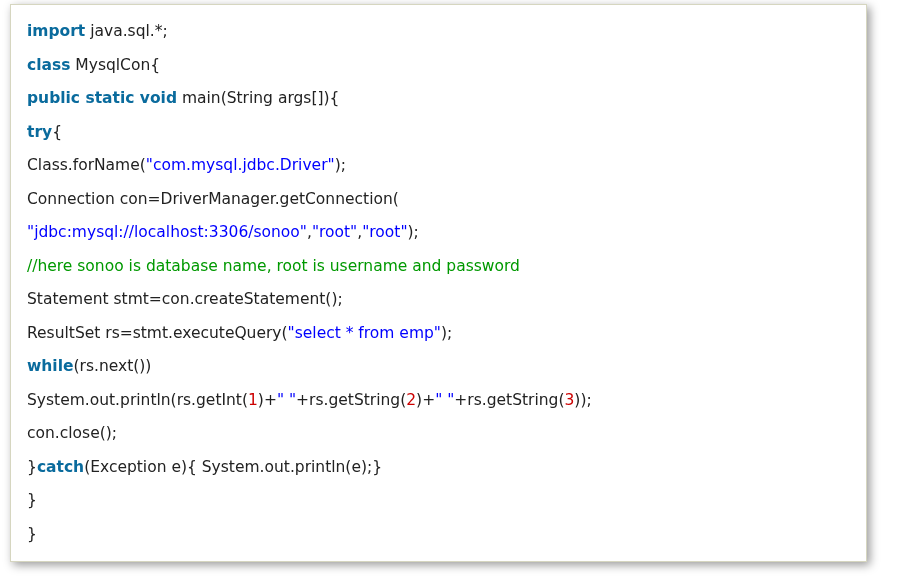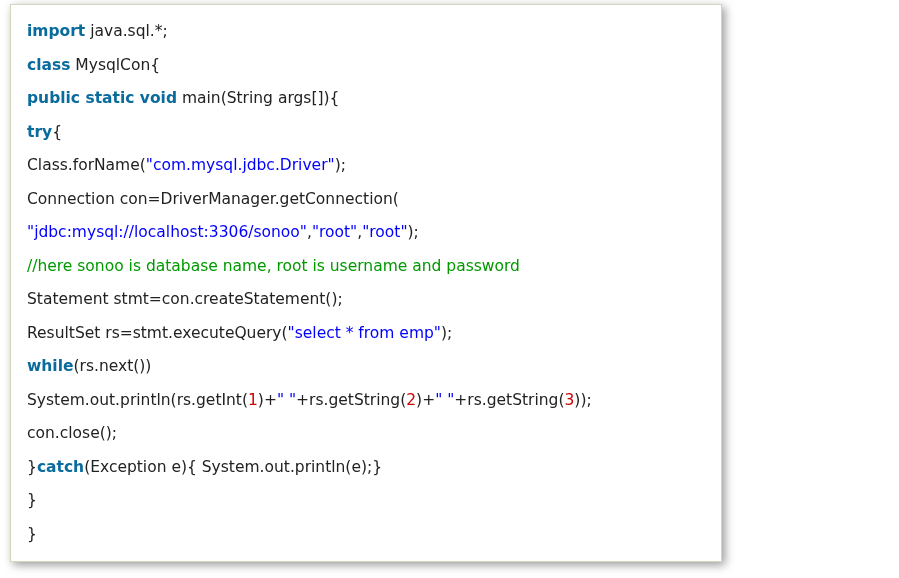--- a/index.html
+++ b/index.html
@@ -9,21 +9,21 @@
     background: #ffffff;
     width: 899px;
     height: 578px;
     font-family: "DejaVu Sans", "Liberation Sans", sans-serif;
     overflow: hidden;
   }
   .code-block {
     position: absolute;
     left: 10px;
     top: 4px;
-    width: 712px;
+    width: 857px;
     height: 558px;
     background: var(--background, #ffffff);
     border: 1px solid var(--border, #d6d6c0);
     box-shadow: 3px 3px 9px rgba(0,0,0,0.40);
     padding: 10px 16px 8px 16px;
     font-size: 15.5px;
     line-height: 33.5px;
     color: var(--text, #222222);
     white-space: pre;
     overflow: hidden;

